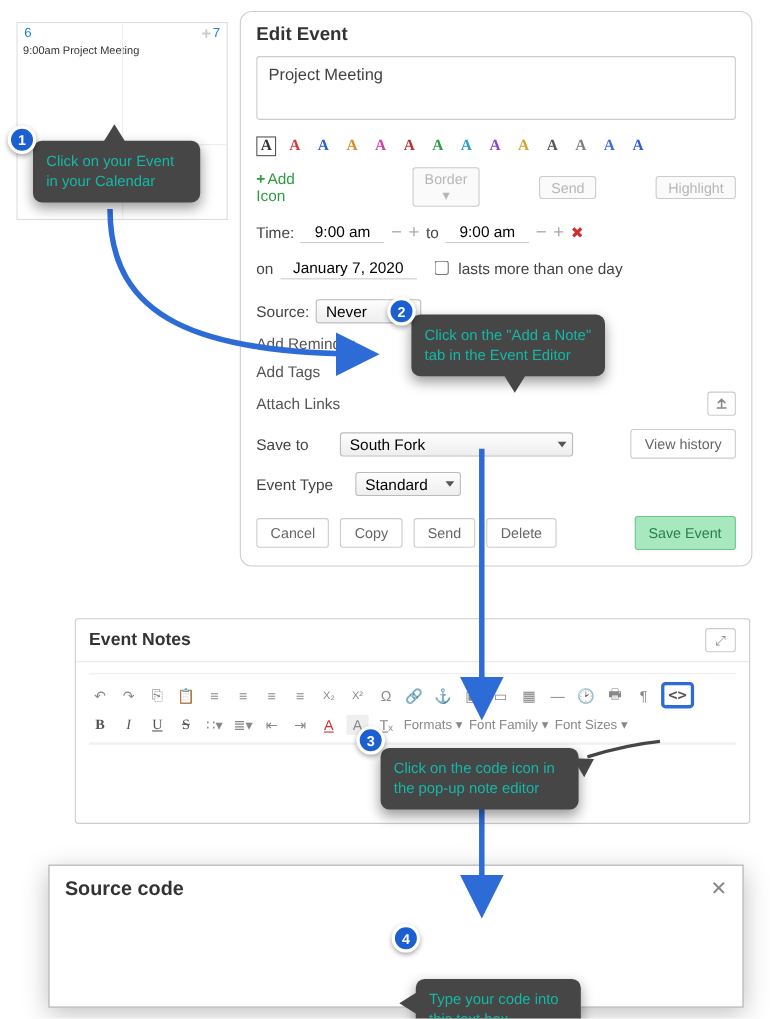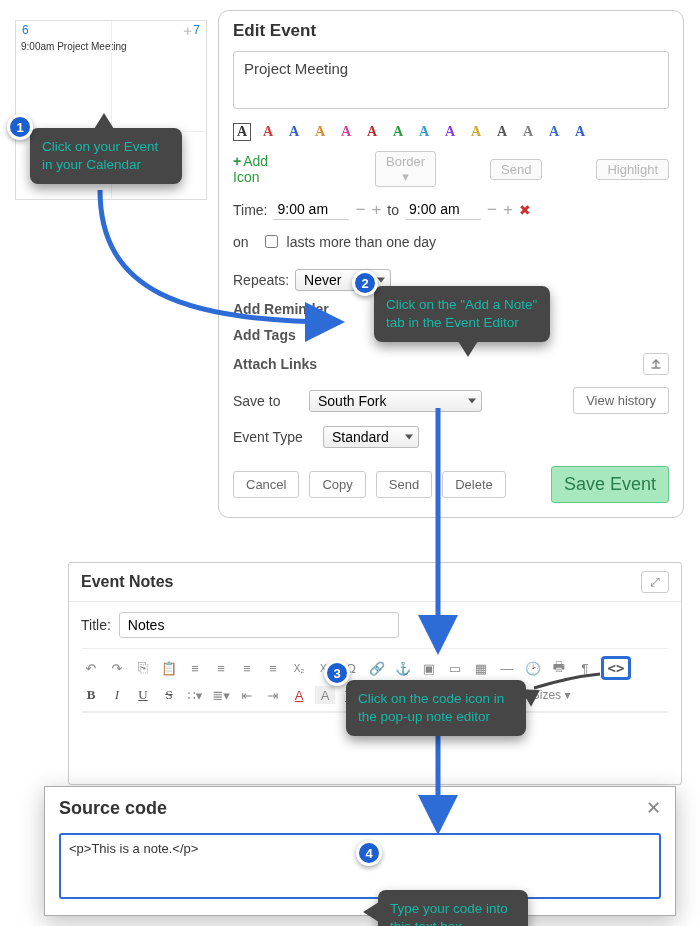--- a/index.html
+++ b/index.html
@@ -39,56 +39,56 @@
   .addicon-row { margin-top: 10px; display: flex; align-items: center; gap: 48px; }
   .addicon { color: #2d9c3f; font-size: 14px; cursor: pointer; }
   .addicon .plus { font-weight: bold; margin-right: 2px; }
   .btn-small {
     border: 1px solid #ccc; background: #fafafa; color: #b7b7b7; border-radius: 3px;
     padding: 2px 10px; font-size: 13px;
   }
   .row { margin-top: 12px; display: flex; align-items: center; gap: 6px; font-size: 14px; color: #444; }
   .time-input, .date-input {
     border-bottom: 1px solid #ccc; border-top: none; border-left: none; border-right: none;
-    padding: 2px 4px; font-size: 14px; width: 76px; background: #fff;
+    padding: 2px 4px; text-align: center; font-size: 14px; width: 76px; background: #fff;
   }
   .date-input { width: 124px; }
   .mini-icon { color: #aaa; font-size: 17px; cursor: pointer; }
   .mini-icon.red { color: #cc3030; font-size: 14px; }
   select.sel {
     border: 1px solid #bbb; border-radius: 3px; padding: 2px 20px 2px 8px; font-size: 14px;
     background: linear-gradient(#fdfdfd,#eee); appearance: none;
     background-image: linear-gradient(#fdfdfd,#eee);
     position: relative;
   }
   .sel-wrap { position: relative; display: inline-block; }
   .sel-wrap::after {
     content: ""; position: absolute; right: 6px; top: 50%; transform: translateY(-50%);
     border-left: 4px solid transparent; border-right: 4px solid transparent; border-top: 5px solid #555;
     pointer-events: none;
   }
-  .link-row { margin-top: 10px; font-size: 14px; color: #555; display: flex; align-items: center; justify-content: space-between; cursor: pointer; font-weight: bold; }
+  .link-row { margin-top: 10px; font-size: 14px; color: #555; display: flex; align-items: center; justify-content: space-between; cursor: pointer; }
   .upload-btn {
     border: 1px solid #ccc; border-radius: 3px; width: 26px; height: 22px;
     display: inline-flex; align-items: center; justify-content: center; color: #888;
   }
 
   .addnote-hl {
     border: 3px solid #2d6bd6; border-radius: 4px; margin: 8px -4px 0 -4px; padding: 6px 8px;
     display: flex; align-items: center; justify-content: space-between; font-size: 14px; color: #555;
   }
   .addnote-hl label { display: flex; align-items: center; gap: 6px; }
 
   .btn-bar { margin-top: 18px; display: flex; gap: 10px; align-items: center; }
   .btn {
     border: 1px solid #ccc; background: #fff; color: #666; border-radius: 3px; padding: 5px 12px;
     font-size: 13px; cursor: pointer;
   }
   .btn-primary {
-    border-color: #69c98a; background: #a8e8bf; color: #2a7e4c; padding: 7px 12px; font-size: 18px;
+    border-color: #69c98a; background: #a8e8bf; color: #2a7e4c; padding: 7px 12px; font-size: 13px;
   }
 
   
   .notes {
     position: absolute; left: 68px; top: 562px; width: 614px;
     border: 1px solid #ccc; border-radius: 3px; background: #fff;
   }
   .notes-head { display: flex; justify-content: space-between; align-items: center; padding: 8px 12px; border-bottom: 1px solid #e8e8e8; }
   .notes-head h3 { margin: 0; font-size: 16px; }
   .expand-btn { border: 1px solid #ccc; border-radius: 3px; width: 28px; height: 22px; display: flex; align-items: center; justify-content: center; color: #888; font-size: 12px; cursor: pointer; }
@@ -205,28 +205,29 @@
       <span class="mini-icon">+</span>
       <span>to</span>
       <input class="time-input" value="9:00 am" style="">
       <span class="mini-icon">−</span>
       <span class="mini-icon">+</span>
       <span class="mini-icon red">✖</span>
     </div>
 
     <div class="row">
       <span>on</span>
+      <input class="date-input" value="January 7, 2020" style="">
       <label style="display:flex;align-items:center;gap:6px;margin-left:6px">
         <input type="checkbox" style="">
         <span>lasts more than one day</span>
       </label>
     </div>
 
     <div class="row" style="margin-top:18px">
-      <span>Repeats:</span>
+      <span>Source:</span>
       <span class="sel-wrap">
         <select class="sel" style="width:96px">
           <option>Never</option>
         </select>
       </span>
     </div>
 
     <div class="link-row">
         <span>Add Reminder</span>
       </div>
@@ -239,21 +240,21 @@
         <svg width="12" height="12" viewBox="0 0 12 12">
             <path d="M6 9V3M3 5l3-3 3 3M2 10h8" stroke="#888" stroke-width="1.4" fill="none" stroke-linecap="round"></path>
           </svg>
       </span>
     </div>
 
 
     <div class="row">
       <span style="width:70px">Save to</span>
       <span class="sel-wrap">
-        <select class="sel" style="width:173px">
+        <select class="sel" style="width:212px">
           <option>South Fork</option>
         </select>
       </span>
       <div style="flex:1"></div>
       <button class="btn">View history</button>
     </div>
 
     <div class="row">
       <span style="width:84px">Event Type</span>
       <span class="sel-wrap">
@@ -272,24 +273,20 @@
       <button class="btn btn-primary">Save Event</button>
     </div>
   </div>
 
   <div class="notes">
     <div class="notes-head">
       <h3>Event Notes</h3>
       <span class="expand-btn">⤢</span>
     </div>
     <div class="notes-body">
-      <div class="title-row">
-        <span>Title:</span>
-        <input class="title-in" value="Notes" style="">
-      </div>
       <div class="toolbar">
         <div class="tb-row">
           <span class="tb">↶</span>
           <span class="tb">↷</span>
           <span class="tb">⎘</span>
           <span class="tb">📋</span>
           <span class="tb">≡</span>
           <span class="tb">≡</span>
           <span class="tb">≡</span>
           <span class="tb">≡</span>
@@ -328,21 +325,20 @@
       </div>
       <div class="notes-edit"></div>
     </div>
   </div>
 
   <div class="source">
     <div class="source-head">
       <h3>Source code</h3>
       <span class="close-x">✕</span>
     </div>
-    <textarea class="src-box" style="">&lt;p&gt;This is a note.&lt;/p&gt;</textarea>
   </div>
 
   <svg class="arrows" width="700" height="926">
     <defs>
       <marker id="ah" markerWidth="10" markerHeight="10" refX="7" refY="4" orient="auto">
         <path d="M0,0 L8,4 L0,8 Z" fill="#2d6bd6"></path>
       </marker>
     </defs>
 
     <path d="M100,190 C100,290 180,322 340,322" stroke="#2d6bd6" stroke-width="5" fill="none" marker-end="url(#ah)"></path>

